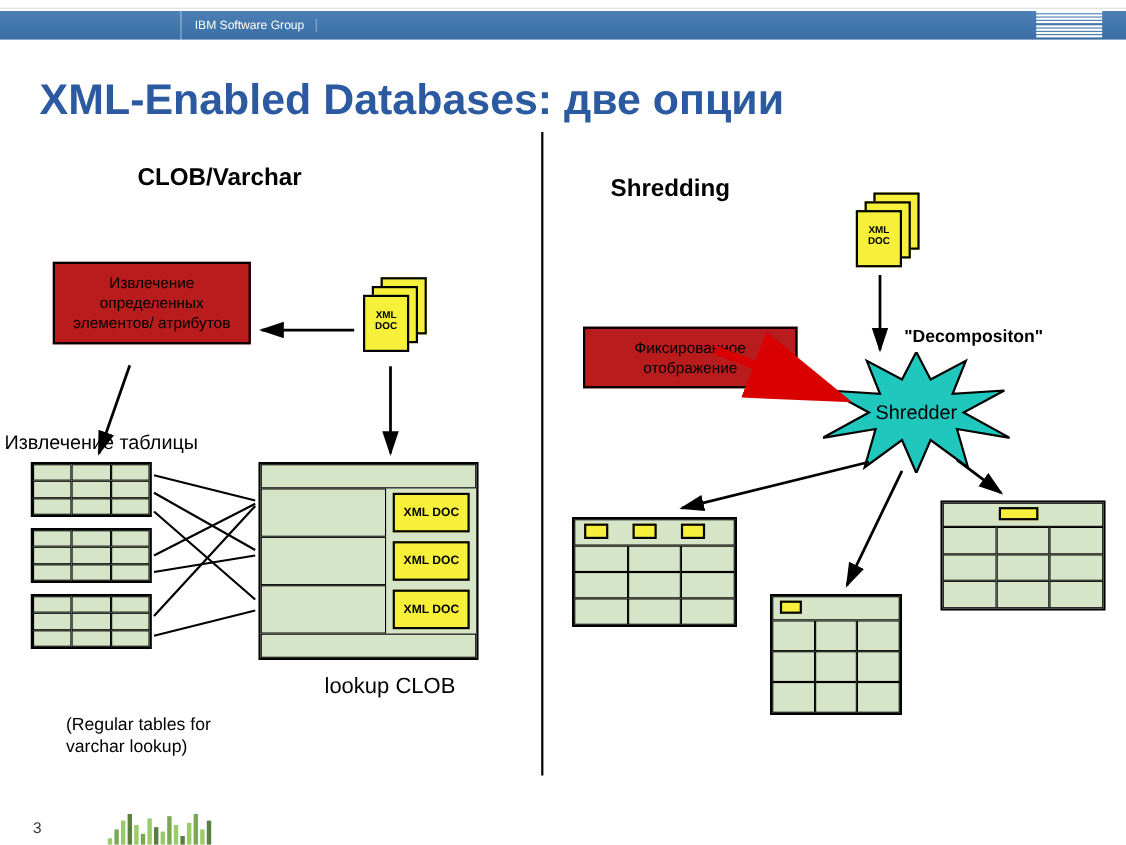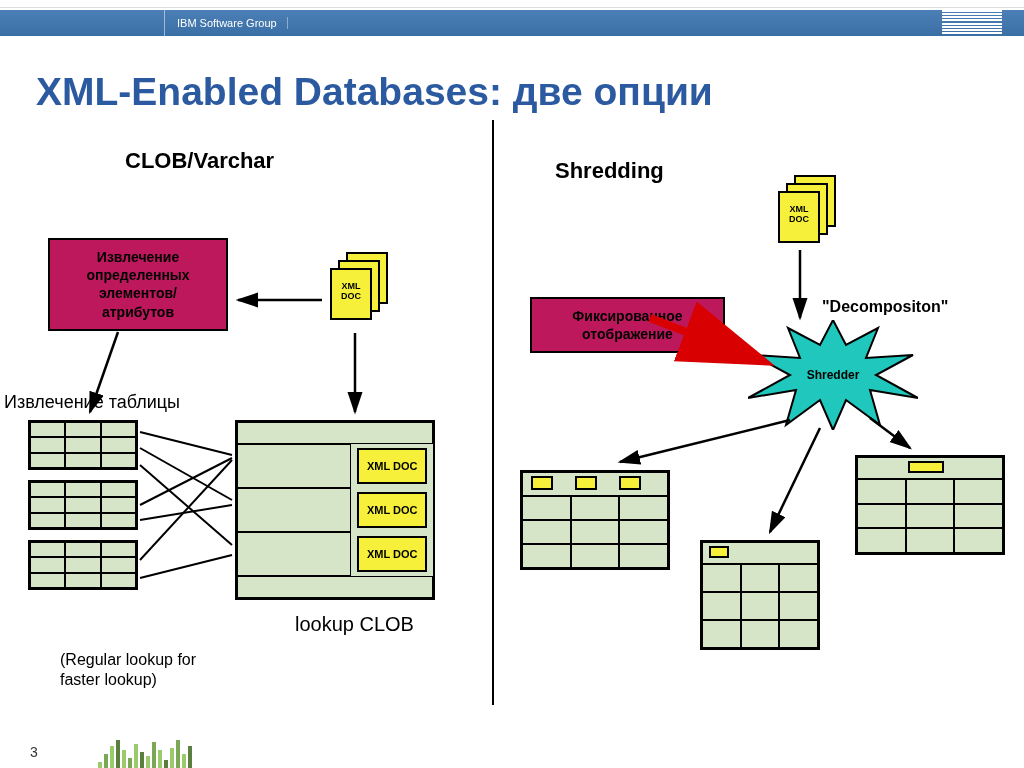--- a/index.html
+++ b/index.html
@@ -19,42 +19,42 @@
   .title { position: absolute; top: 70px; left: 36px; color: #2c5aa0; font-size: 39px; font-weight: bold; text-align: center; }
 
   
   .sub-left  { position: absolute; top: 148px; left: 125px; font-size: 22px; font-weight: bold; }
   .sub-right { position: absolute; top: 140px; left: 555px; font-size: 22px; font-weight: bold; margin-top: 18px; }
 
   
   .vsep { position: absolute; top: 120px; left: 492px; width: 2px; height: 585px; background: #000; }
 
   
-  .ybox { background: #be185d; border: 2px solid #000; font-size: 14px; font-weight: bold; display: flex; align-items: center; justify-content: center; text-align: center; }
+  .ybox { background: #b91c1c; border: 2px solid #000; font-size: 14px; font-weight: normal; display: flex; align-items: center; justify-content: center; text-align: center; }
   .ybox.pad { padding: 8px 14px; }
 
   
   .docstack { position: relative; }
   .docstack .sheet { position: absolute; width: 42px; height: 52px; background: #f6f03b; border: 2px solid #000; }
   .docstack .lbl { position: absolute; font-size: 9px; font-weight: bold; text-align: center; line-height: 1.1; }
 
   
   .tbl { background: #d6e5c8; border: 2px solid #000; display: grid; }
   .tbl .cell { border: 1px solid #000; background: #d6e5c8; }
 
   .small-tbl { width: 110px; height: 50px; grid-template-columns: repeat(3,1fr); grid-template-rows: repeat(3,1fr); }
   .big-tbl { width: 200px; height: 180px; grid-template-columns: 1.4fr 1fr; grid-template-rows: 22px repeat(3,1fr) 22px; }
   .big-tbl .hdr { grid-column: 1 / 3; }
   .big-tbl .ftr { grid-column: 1 / 3; }
   .big-tbl .xdoc { background: #f6f03b; border: 2px solid #000; margin: 4px 6px; font-size: 11px; font-weight: bold; display: flex; align-items: center; justify-content: center; }
 
   
   .shredder { position: absolute; }
   .shredder svg { display: block; }
-  .shredder .txt { position: absolute; top: 50%; left: 50%; transform: translate(-50%,-50%); font-weight: bold; font-size: 12px; }
+  .shredder .txt { position: absolute; top: 50%; left: 50%; transform: translate(-50%,-50%); font-weight: normal; font-size: 18px; }
 
   
   svg.arrows { position: absolute; top: 0; left: 0; pointer-events: none; }
 
   
   .plaintext { position: absolute; font-size: 18px; }
   .smalltext { position: absolute; font-size: 14px; }
 
   
   .footer { position: absolute; left: 30px; bottom: 0; height: 36px; right: 0; display: flex; align-items: flex-end; }
@@ -145,21 +145,21 @@
   <div class="cell"></div>
     <div class="xdoc">XML DOC</div>
   <div class="cell"></div>
     <div class="xdoc">XML DOC</div>
   <div class="cell ftr"></div>
 </div>
 
 <div class="plaintext" style="top:612px; left:295px; text-align:center; font-size:20px; line-height:1.2;">
   <span>lookup CLOB</span>
 </div>
-<div class="smalltext" style="top:650px; left:60px; width:170px; font-size:16px; line-height:1.25;">(Regular lookup for faster lookup)</div>
+<div class="smalltext" style="top:650px; left:60px; width:170px; font-size:16px; line-height:1.25;">(Regular tables for varchar lookup)</div>
 
 <div class="docstack" style="position:absolute; top:175px; left:778px; width:62px; height:72px;">
   <div class="sheet" style="top:0;left:16px"></div>
   <div class="sheet" style="top:8px;left:8px"></div>
   <div class="sheet" style="top:16px;left:0"></div>
   <div class="lbl" style="top:30px;left:6px;width:30px">XML DOC</div>
 </div>
 
 <div class="ybox pad" style="position:absolute; top:255px; left:530px; width:195px; line-height:1.3;margin-top:42px;">Фиксированное отображение</div>
 

